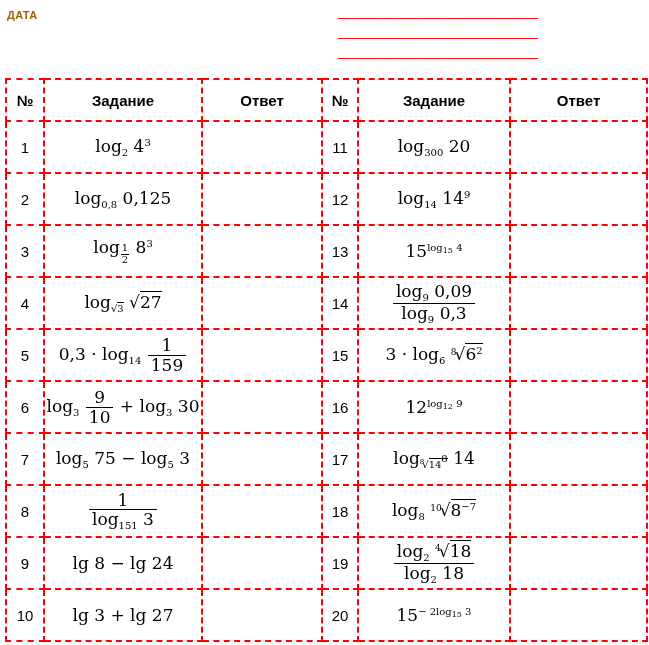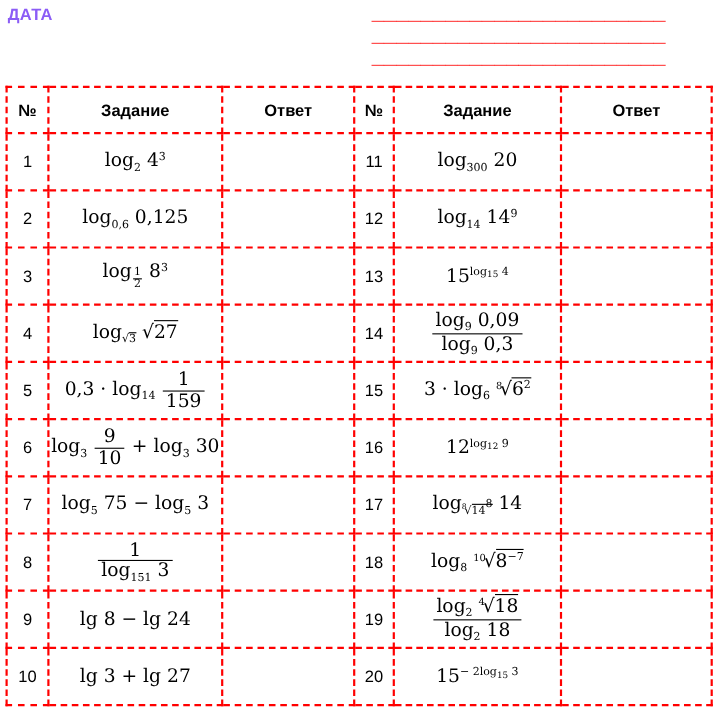--- a/index.html
+++ b/index.html
@@ -3,24 +3,24 @@
 <meta charset="utf-8">
 <style>
   html,body{margin:0;padding:0;background:#ffffff;}
   .page{
     position:relative;width:649px;height:645px;background:#fff;
     font-family:"Liberation Sans",sans-serif;overflow:hidden;
   }
   
   .top{padding:4px 0 0 7px;}
   .field{position:relative;height:20px;line-height:20px;white-space:nowrap;}
-  .flabel{color:#8b5cf6;font-weight:bold;font-size:15px;letter-spacing:.3px;}
+  .flabel{color:#a16207;font-weight:bold;font-size:11px;letter-spacing:.3px;}
   .fline{
-    position:absolute;left:331px;top:-3px;color:#ff0000;font-weight:bold;
-    font-size:20px;letter-spacing:0;
+    position:absolute;left:331px;top:-3px;color:#ff0000;font-weight:normal;
+    font-size:15px;letter-spacing:0;
   }
   
   table.tasks{
     position:absolute;left:5px;top:78px;width:641px;
     border-collapse:collapse;table-layout:fixed;
   }
   .tasks th,.tasks td{
     border:2px dashed #ff0000;padding:0;text-align:center;vertical-align:middle;
     overflow:hidden;
   }
@@ -85,21 +85,21 @@
         <tr>
           <td class="num">1</td>
           <td class="task"><span class="math">log<sub>2</sub> 4<sup>3</sup></span></td>
           <td class="answer"></td>
           <td class="num">11</td>
           <td class="task"><span class="math">log<sub>300</sub> 20</span></td>
           <td class="answer"></td>
         </tr>
         <tr>
           <td class="num">2</td>
-          <td class="task"><span class="math">log<sub>0,6</sub> 0,125</span></td>
+          <td class="task"><span class="math">log<sub>0,8</sub> 0,125</span></td>
           <td class="answer"></td>
           <td class="num">12</td>
           <td class="task"><span class="math">log<sub>14</sub> 14<sup>9</sup></span></td>
           <td class="answer"></td>
         </tr>
         <tr>
           <td class="num">3</td>
           <td class="task"><span class="math">log<sub><span class="frac"><span class="fnum">1</span><span class="fden">2</span></span></sub> 8<sup>3</sup></span></td>
           <td class="answer"></td>
           <td class="num">13</td>

